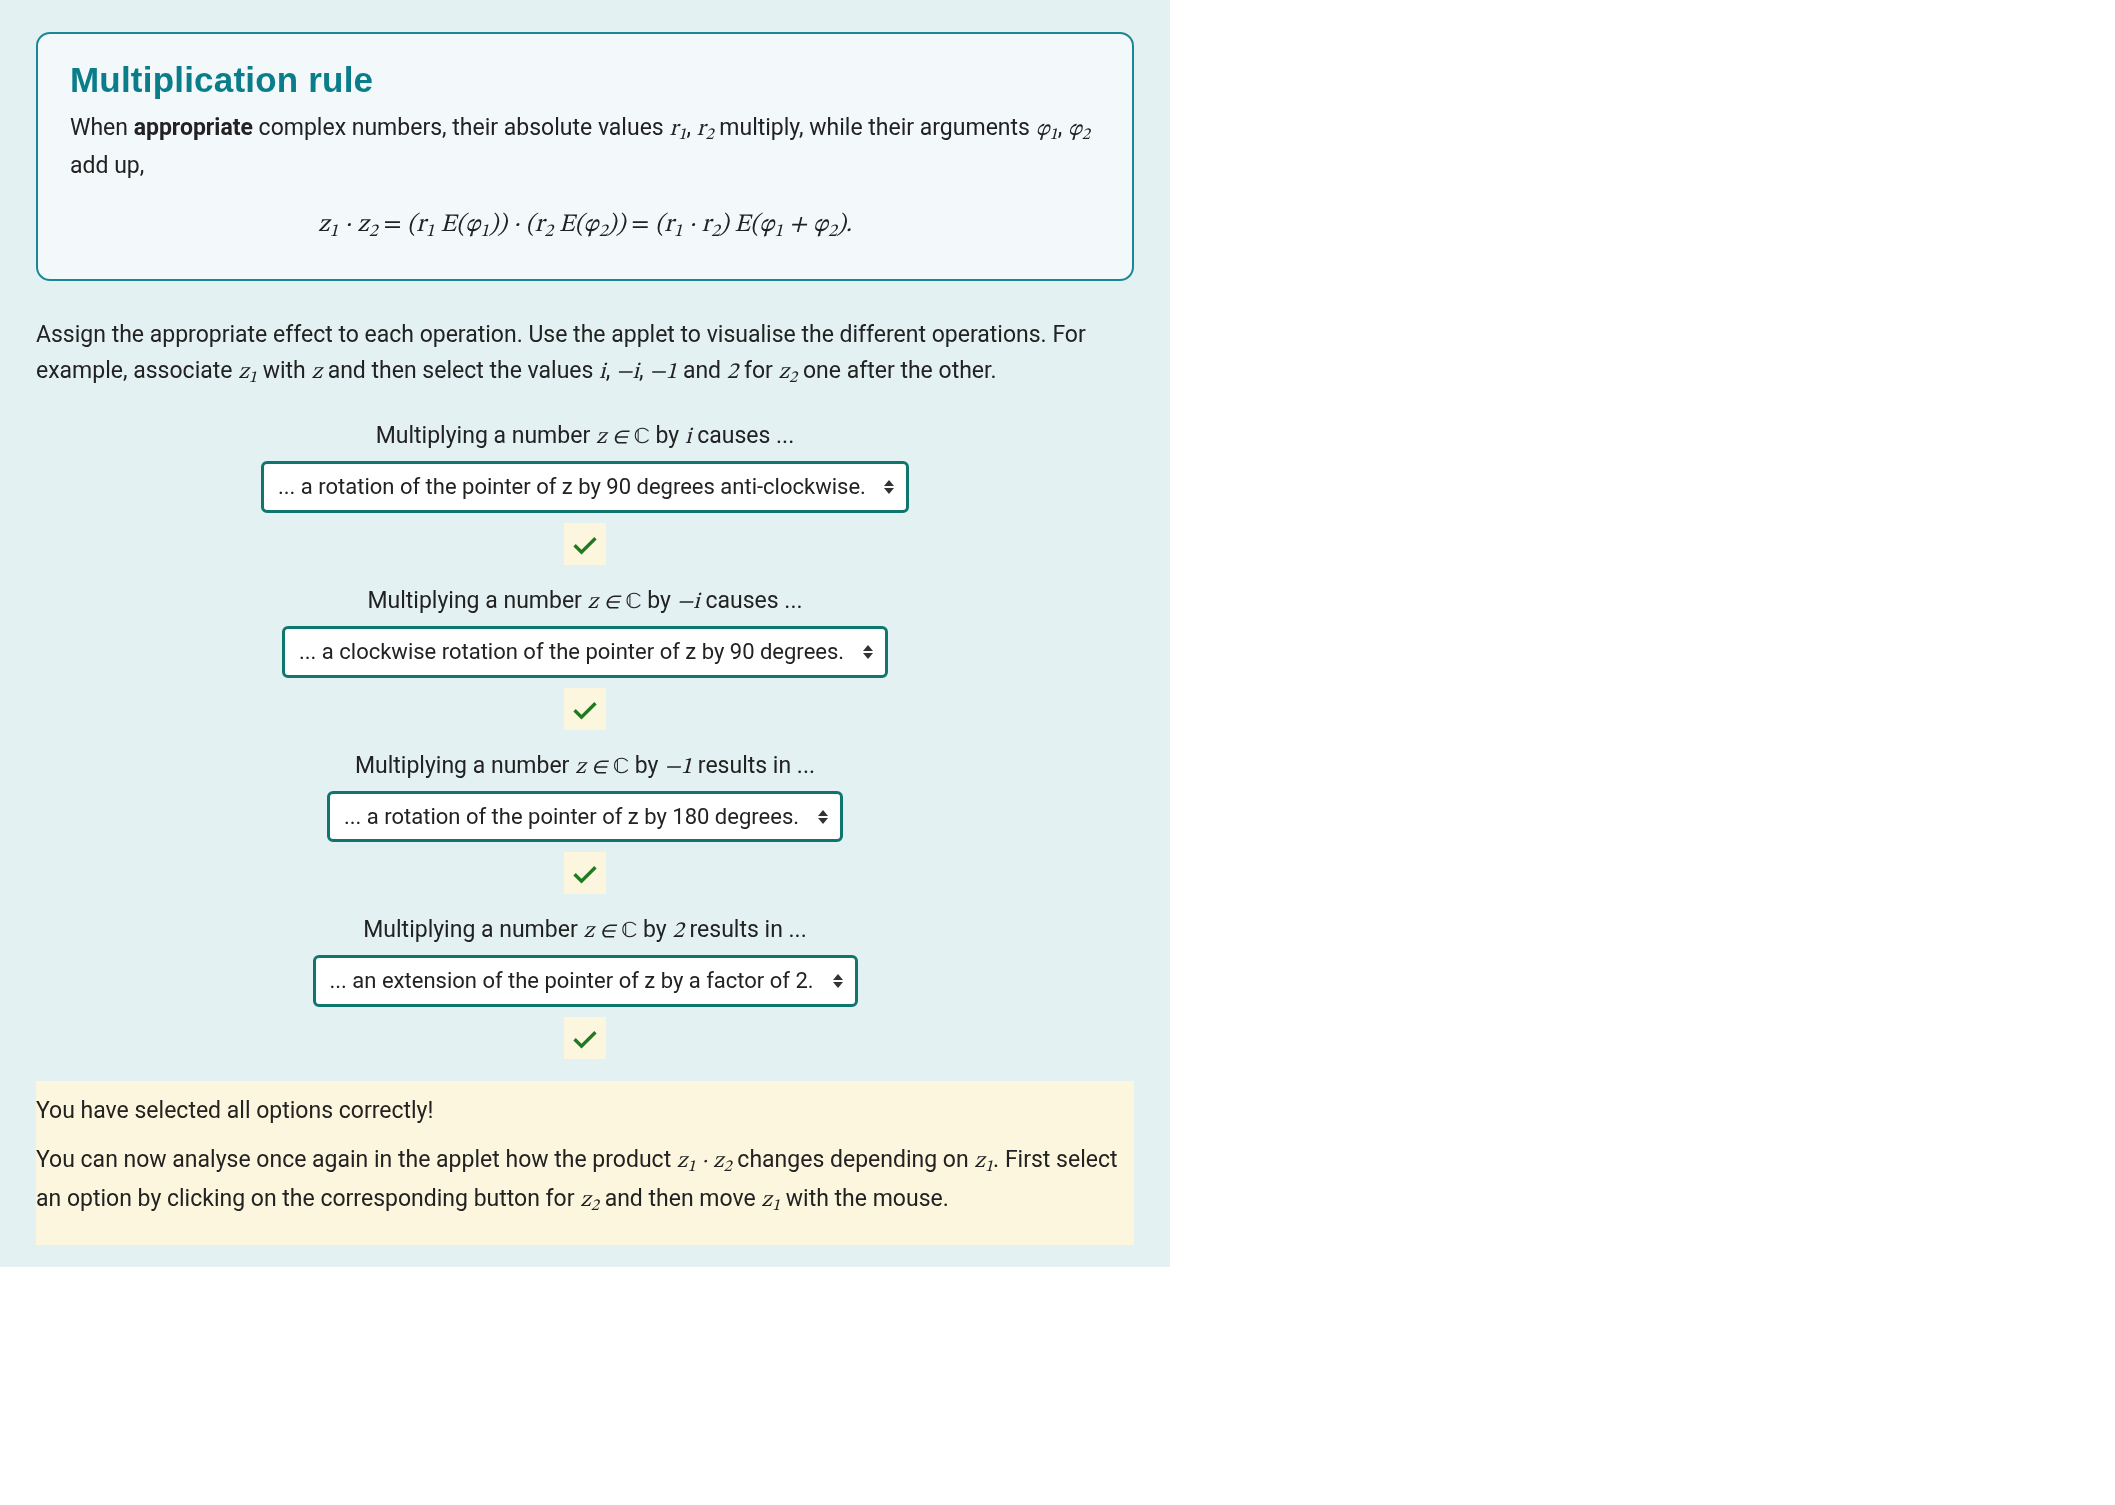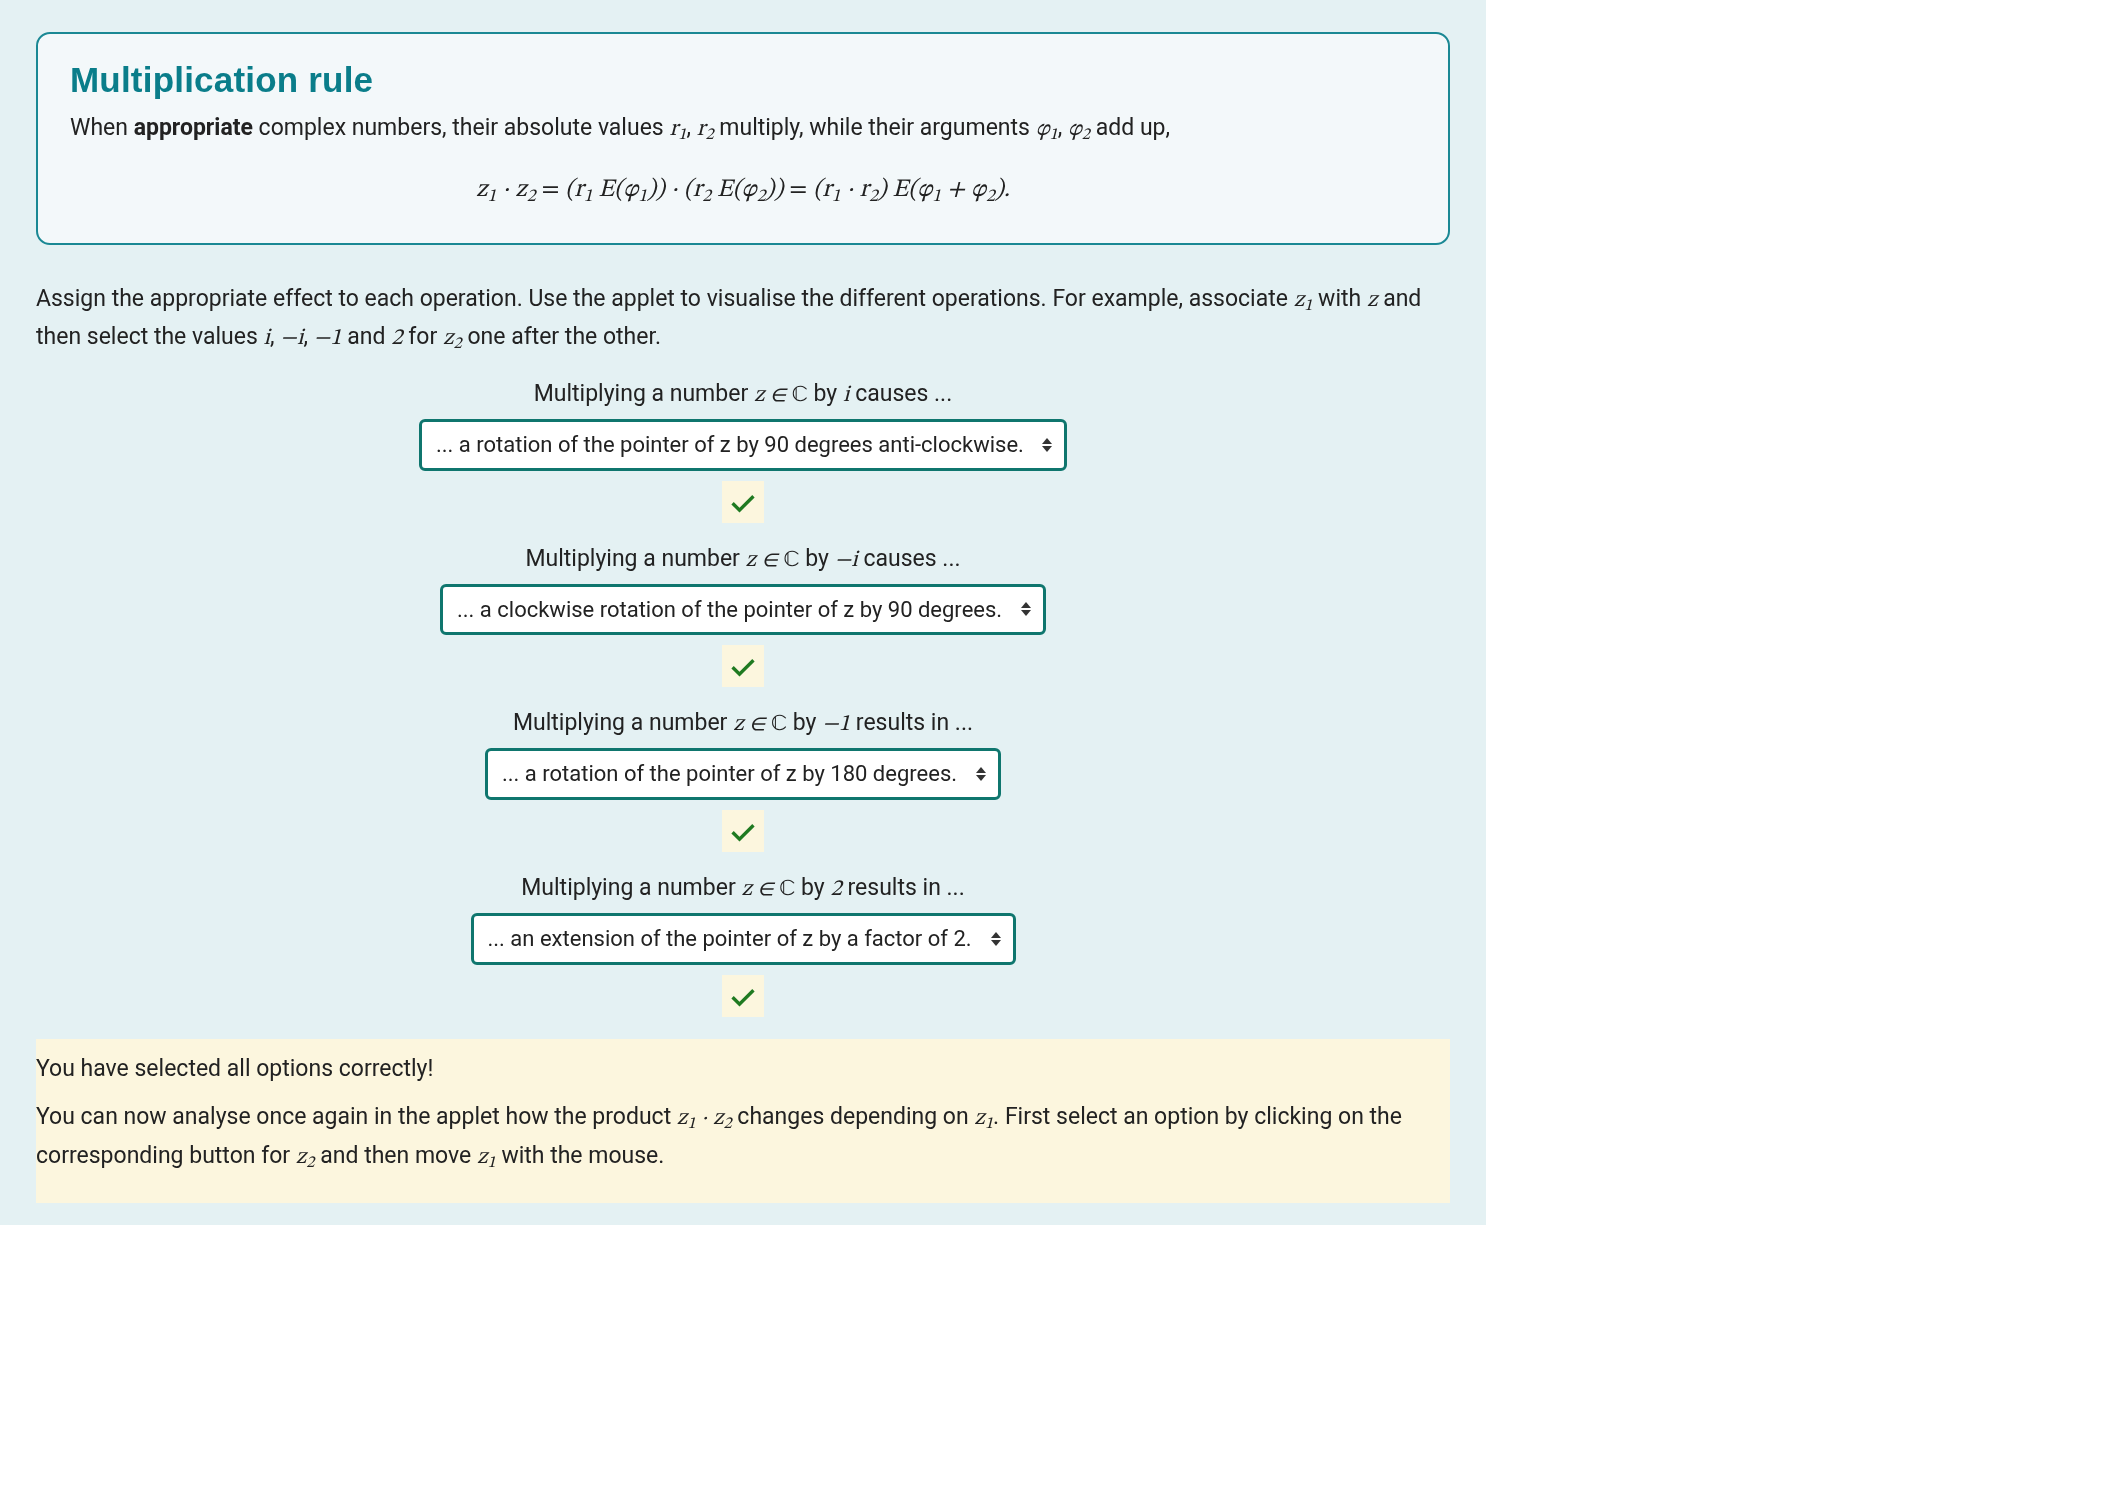--- a/index.html
+++ b/index.html
@@ -7,21 +7,21 @@
     padding: 0;
     font-family: "Segoe UI", -apple-system, BlinkMacSystemFont, Roboto, "Helvetica Neue", Arial, sans-serif;
     font-size: 23px;
     color: #222;
     background: #fff;
   }
   .page {
     background: #e4f1f3;
     padding: 32px 36px 22px 36px;
     box-sizing: border-box;
-    width: 1486px;
+    width: 1170px;
   }
   .rule-box {
     background: #f3f8fa;
     border: 2px solid #1a8894;
     border-radius: 14px;
     padding: 26px 32px 30px 32px;
     margin-bottom: 36px;
   }
   .rule-title {
     font-family: "Franklin Gothic Medium", "Arial Narrow", "Segoe UI", Arial, sans-serif;
@@ -43,21 +43,21 @@
     text-align: center;
     font-family: "Cambria Math", "STIX Two Math", "Latin Modern Math", Georgia, serif;
     font-size: 25px;
     margin: 26px 0 6px 0;
     font-style: italic;
   }
   .formula .rm { font-style: normal; }
   .instructions {
     font-size: 23px;
     line-height: 1.55;
-    margin-bottom: 23px;
+    margin-bottom: 32px;
   }
   .qa-row {
     display: flex;
     align-items: center;
     margin: 14px 0 22px 0;
     gap: 10px;
     flex-direction: column;
   }
   .qa-prompt {
     font-size: 23px;

